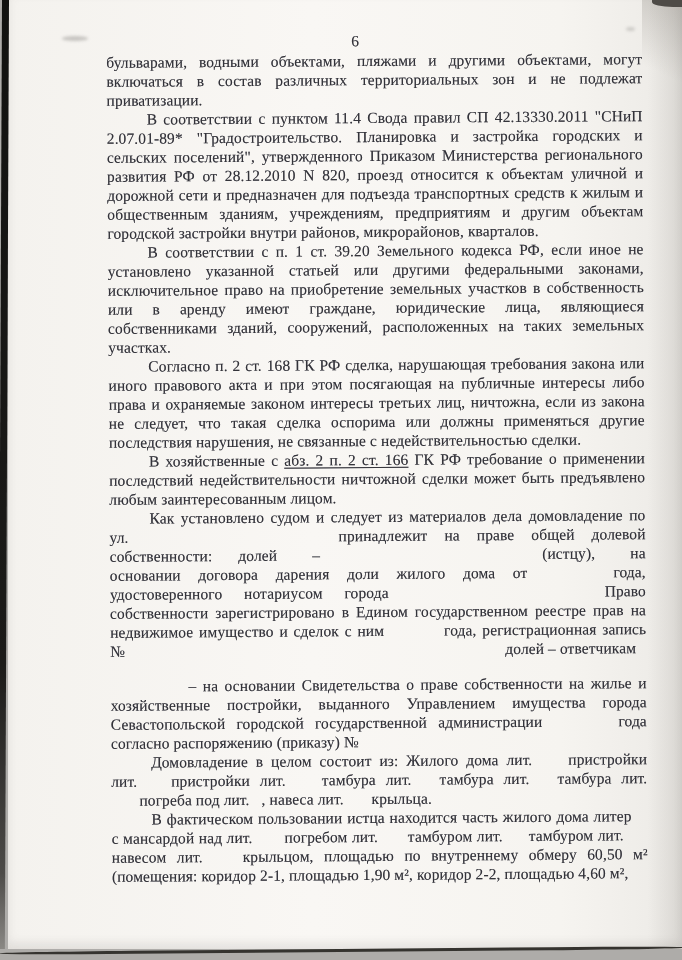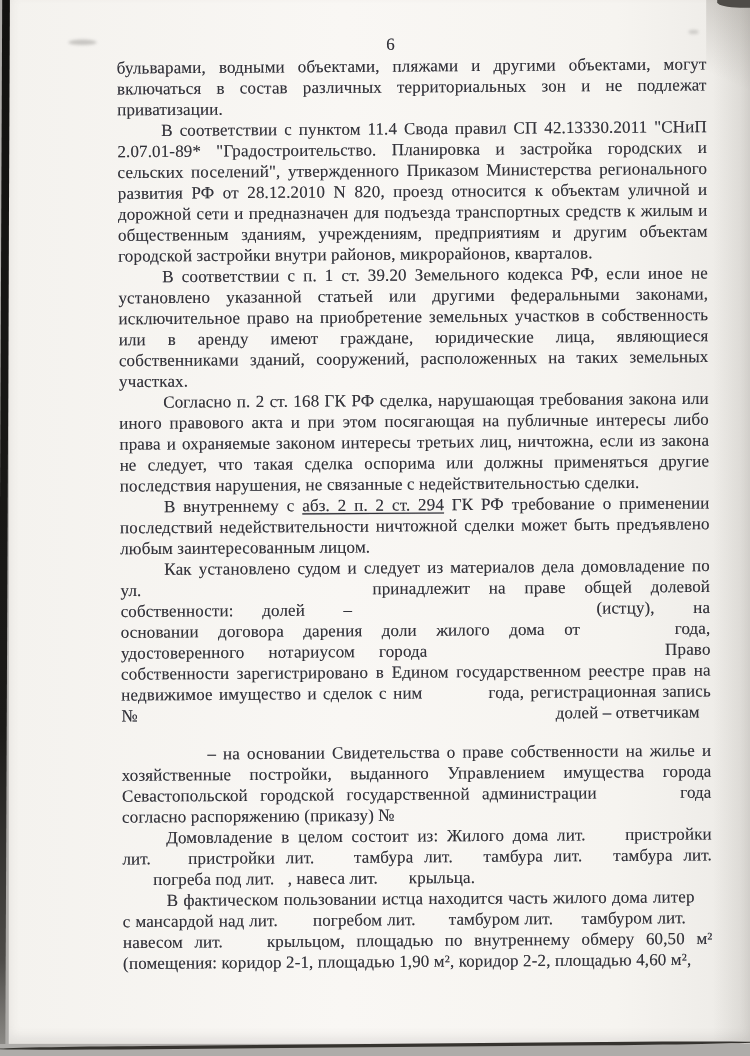--- a/index.html
+++ b/index.html
@@ -39,21 +39,21 @@
   <div class="page">
     <div class="fold-tr"></div>
     <div class="curl-right"></div>
     <div class="content">
       <p class="page-number">6</p>
       <div>
           <p class="para" style="text-indent: 0px;"><span>бульварами, водными объектами, пляжами и другими объектами, могут включаться в состав различных территориальных зон и не подлежат приватизации.</span></p>
           <p class="para" style="text-indent: 40px;"><span>В соответствии с пунктом 11.4 Свода правил СП 42.13330.2011 "СНиП 2.07.01-89* "Градостроительство. Планировка и застройка городских и сельских поселений", утвержденного Приказом Министерства регионального развития РФ от 28.12.2010 N 820, проезд относится к объектам уличной и дорожной сети и предназначен для подъезда транспортных средств к жилым и общественным зданиям, учреждениям, предприятиям и другим объектам городской застройки внутри районов, микрорайонов, кварталов.</span></p>
           <p class="para" style="text-indent: 40px;"><span>В соответствии с п. 1 ст. 39.20 Земельного кодекса РФ, если иное не установлено указанной статьей или другими федеральными законами, исключительное право на приобретение земельных участков в собственность или в аренду имеют граждане, юридические лица, являющиеся собственниками зданий, сооружений, расположенных на таких земельных участках.</span></p>
           <p class="para" style="text-indent: 40px;"><span>Согласно п. 2 ст. 168 ГК РФ сделка, нарушающая требования закона или иного правового акта и при этом посягающая на публичные интересы либо права и охраняемые законом интересы третьих лиц, ничтожна, если из закона не следует, что такая сделка оспорима или должны применяться другие последствия нарушения, не связанные с недействительностью сделки.</span></p>
-          <p class="para" style="text-indent: 40px;"><span>В внутреннему с </span><span class="und">абз. 2 п. 2 ст. 294</span><span> ГК РФ требование о применении последствий недействительности ничтожной сделки может быть предъявлено любым заинтересованным лицом.</span></p>
+          <p class="para" style="text-indent: 40px;"><span>В хозяйственные с </span><span class="und">абз. 2 п. 2 ст. 166</span><span> ГК РФ требование о применении последствий недействительности ничтожной сделки может быть предъявлено любым заинтересованным лицом.</span></p>
           <p class="para" style="text-indent: 40px;"><span>Как установлено судом и следует из материалов дела домовладение по ул.</span><span class="gap" style="width: 210px;"></span><span>принадлежит на праве общей долевой собственности:</span><span class="gap" style="width: 26px;"></span><span>долей –</span><span class="gap" style="width: 222px;"></span><span>(истцу), на основании договора дарения доли жилого дома от</span><span class="gap" style="width: 86px;"></span><span>года, удостоверенного нотариусом города</span><span class="gap" style="width: 216px;"></span><span>Право собственности зарегистрировано в Едином государственном реестре прав на недвижимое имущество и сделок с ним</span><span class="gap" style="width: 60px;"></span><span>года, регистрационная запись №</span><span class="gap" style="width: 380px;"></span><span>долей – ответчикам</span></p>
           <p class="para" style="text-indent: 78px; margin-top: 16px;"><span>– на основании Свидетельства о праве собственности на жилье и хозяйственные постройки, выданного Управлением имущества города Севастопольской городской государственной администрации</span><span class="gap" style="width: 76px;"></span><span>года согласно распоряжению (приказу) №</span></p>
           <p class="para" style="text-indent: 40px;"><span>Домовладение в целом состоит из: Жилого дома лит.</span><span class="gap" style="width: 36px;"></span><span>пристройки лит.</span><span class="gap" style="width: 34px;"></span><span>пристройки лит.</span><span class="gap" style="width: 36px;"></span><span>тамбура лит.</span><span class="gap" style="width: 28px;"></span><span>тамбура лит.</span><span class="gap" style="width: 28px;"></span><span>тамбура лит.</span><span class="gap" style="width: 28px;"></span><span>погреба под лит.</span><span class="gap" style="width: 12px;"></span><span>, навеса лит.</span><span class="gap" style="width: 28px;"></span><span>крыльца.</span></p>
           <p class="para" style="text-indent: 40px;"><span>В фактическом пользовании истца находится часть жилого дома литер</span><span class="gap" style="width: 16px;"></span><span>с мансардой над лит.</span><span class="gap" style="width: 32px;"></span><span>погребом лит.</span><span class="gap" style="width: 30px;"></span><span>тамбуром лит.</span><span class="gap" style="width: 26px;"></span><span>тамбуром лит.</span><span class="gap" style="width: 24px;"></span><span>навесом лит.</span><span class="gap" style="width: 40px;"></span><span>крыльцом, площадью по внутреннему обмеру 60,50 м² (помещения: коридор 2-1, площадью 1,90 м², коридор 2-2, площадью 4,60 м²,</span></p>
         </div>
     </div>
   </div>
   <div class="edge-left"></div>
   <div class="edge-bottom"></div>
   <div class="corner-tr"></div>

